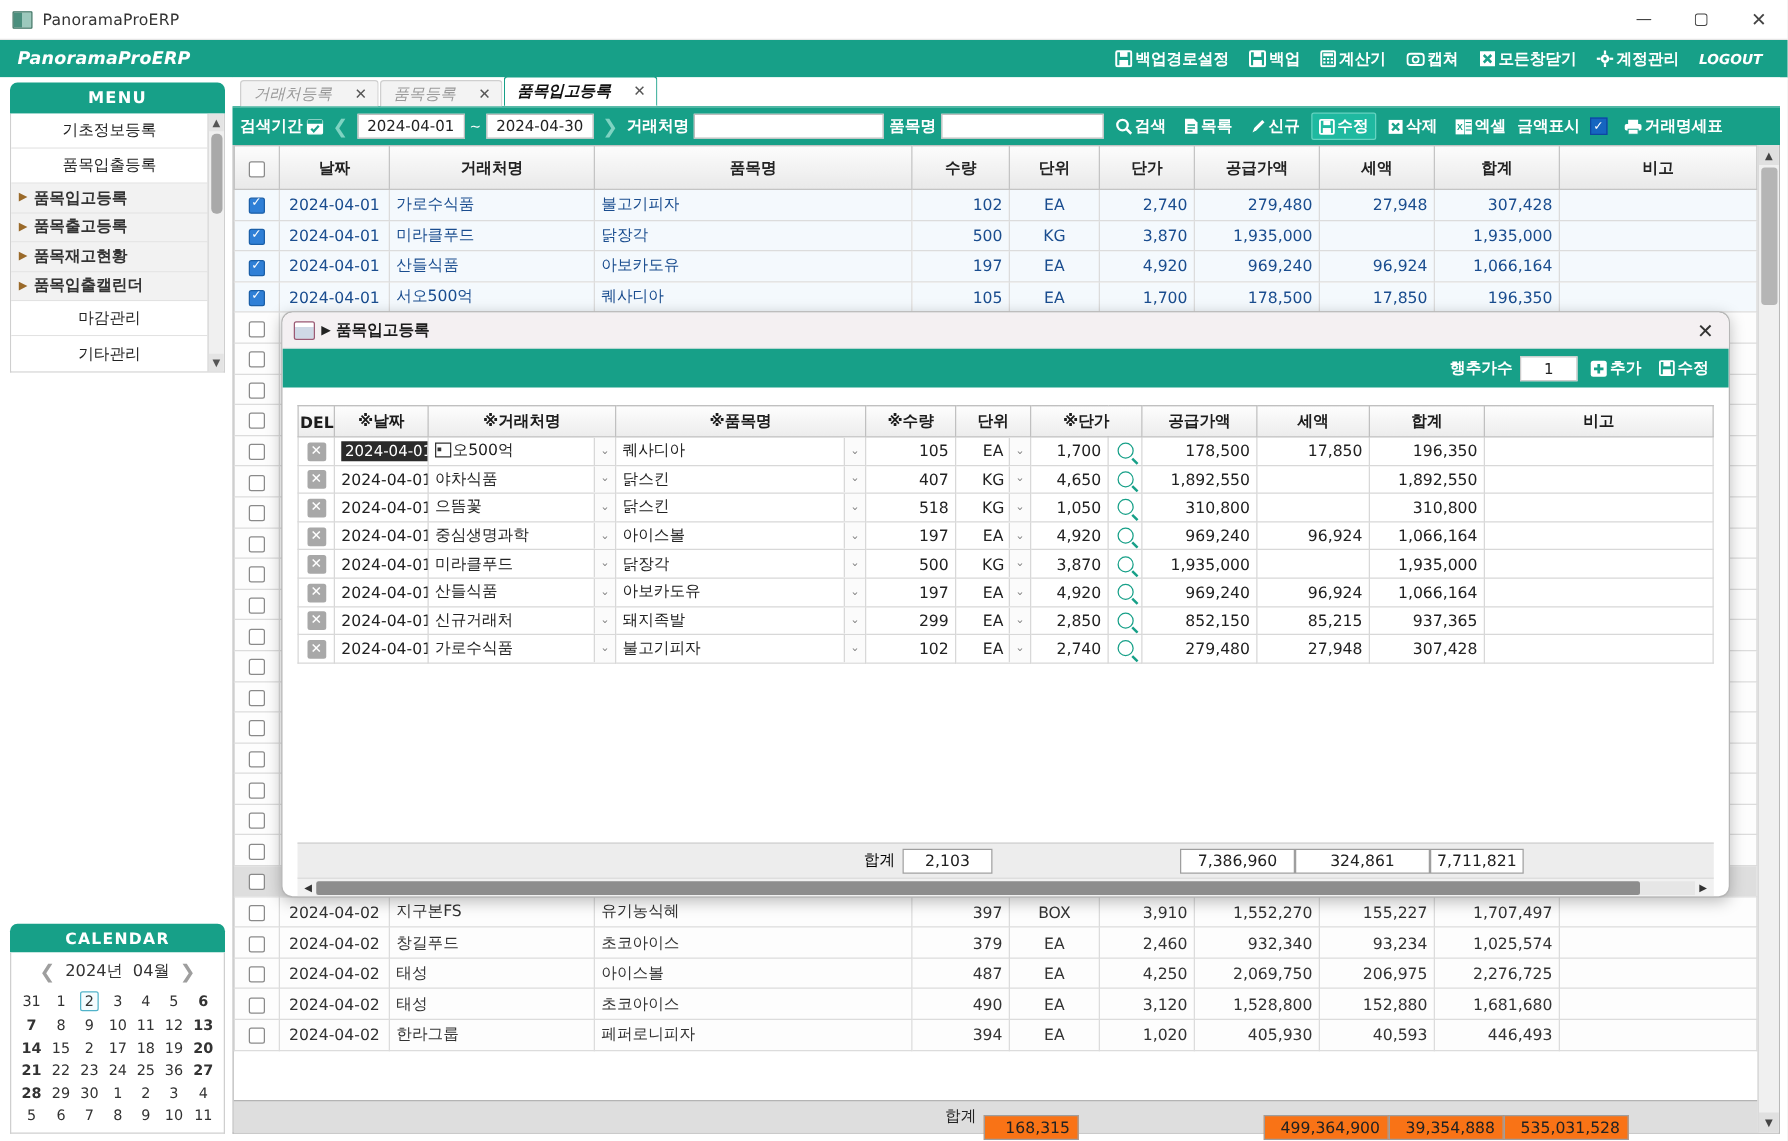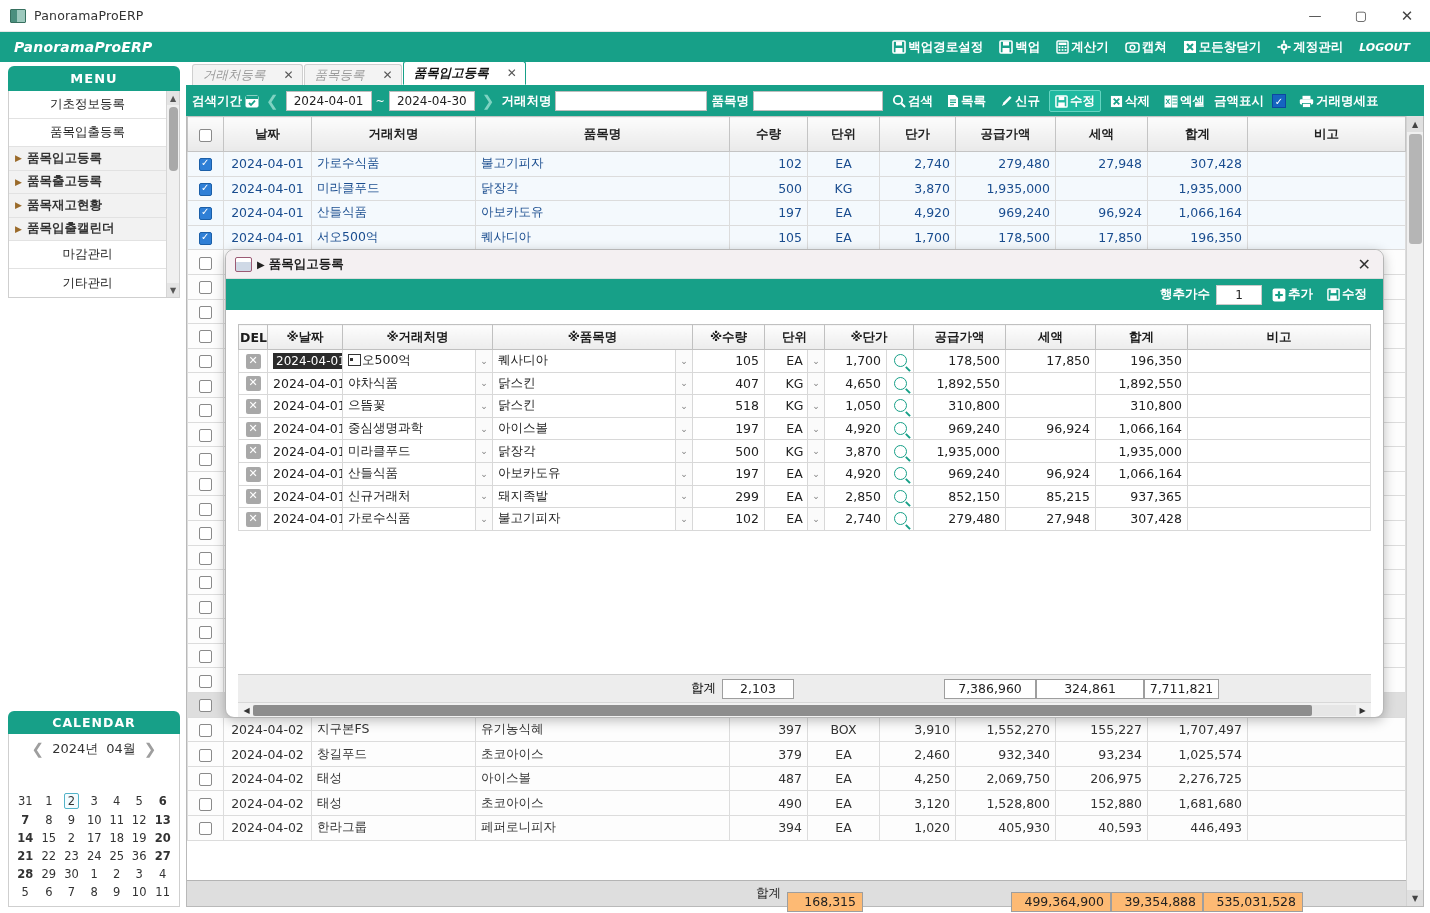--- a/index.html
+++ b/index.html
@@ -98,21 +98,21 @@
 
   
   .cal-head {
     background: #17a088; color: #fff; font-weight: bold; font-size: 12.5px;
     text-align: center; padding: 4px 0; border-radius: 6px 6px 0 0; letter-spacing: 1px;
   }
   .cal-box { border: 1px solid #cfcfcf; border-top: none; background: #fff; padding: 3px 4px 5px; }
   .cal-nav { display: flex; align-items: center; justify-content: center; gap: 8px; padding: 3px 0 5px; }
   .cal-nav .nav-arrow { color: #9e9e9e; font-size: 15px; font-weight: bold; }
   .cal-nav .cal-y, .cal-nav .cal-m { font-size: 13px; color: #333; }
-  table.cal { width: 100%; border-collapse: collapse; margin-top: 28px; }
+  table.cal { width: 100%; border-collapse: collapse; }
   table.cal td {
     text-align: center; font-size: 11.5px; padding: 2px 0; color: #333; height: 15px;
   }
   td.sun { color: #d32f2f; font-weight: bold; }
   td.sat { color: #1e88e5; font-weight: bold; }
   td.other { color: #c2c2c2; font-weight: normal; }
   td.sel span {
     display: inline-block; min-width: 15px; border: 1.5px solid #52b3c9; border-radius: 2px;
     background: #f4fcff; padding: 0 2px;
   }
@@ -193,21 +193,21 @@
   .cb.checked { background: #2f7fd6; border-color: #1b5fa8; position: relative; }
   .cb.checked::after {
     content: "✓"; color: #fff; font-size: 10px; position: absolute; left: 1px; top: -2px;
   }
   .grid-total {
     display: flex; align-items: center; height: 26px; background: #dedede;
     border-top: 1px solid #b4b4b4; font-size: 12.5px; color: #222; flex: none;
   }
   .gt-label { font-weight: normal; }
   .gt-cell {
-    background: #fdba74; border: 1px solid #9e9e9e; height: 20px; display: flex;
+    background: #f97316; border: 1px solid #9e9e9e; height: 20px; display: flex;
     align-items: center; justify-content: flex-end; padding-right: 6px; font-size: 12.5px; color:#222;margin-top:16px;
   }
 
   
   .modal {
     position: absolute; left: 225px; top: 249px; width: 1159px; height: 469px;
     background: #fff; border: 1px solid #b6b6b6; border-radius: 9px;
     box-shadow: 0 3px 12px rgba(0,0,0,.25); overflow: hidden;
     display: flex; flex-direction: column;
   }

